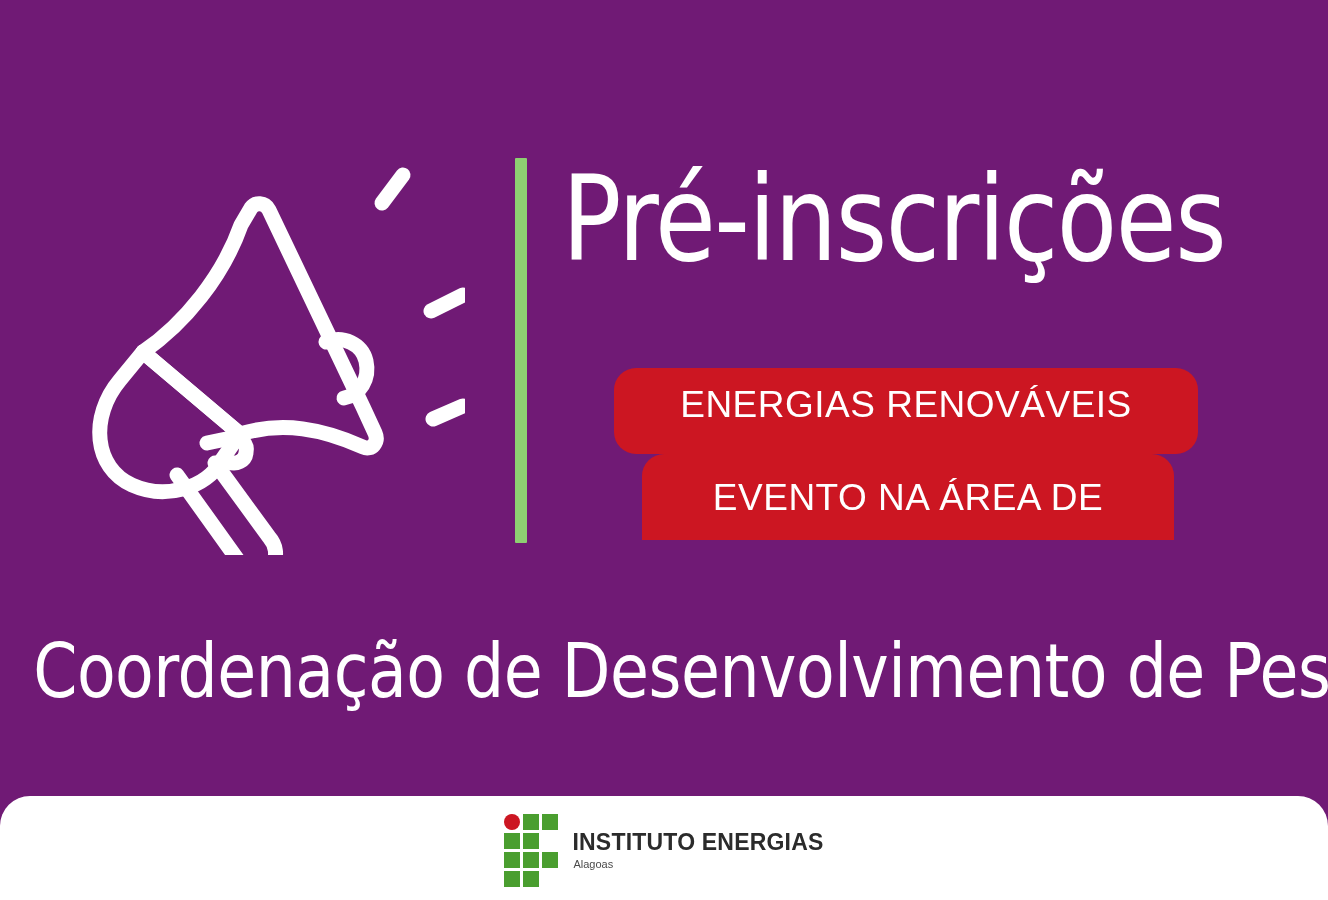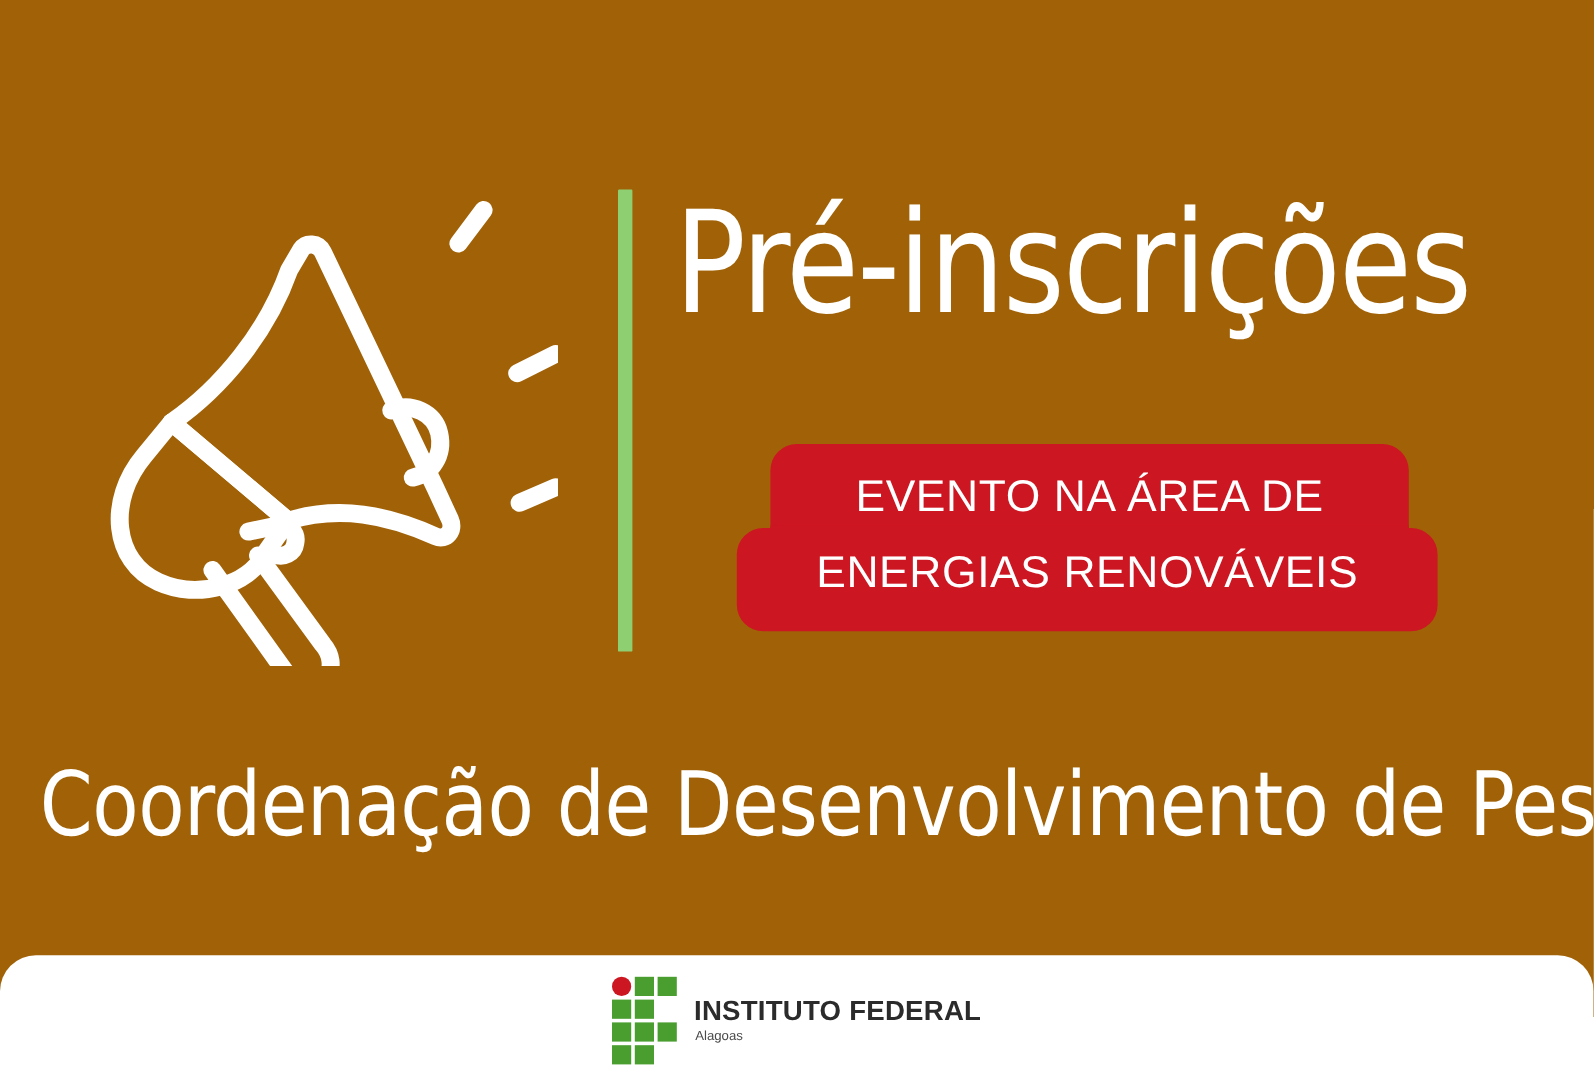--- a/index.html
+++ b/index.html
@@ -12,21 +12,21 @@
     height: 900px;
     overflow: hidden;
     font-family: "Liberation Sans", sans-serif;
   }
 
   
   .poster {
     position: relative;
     width: 1328px;
     height: 900px;
-    background: #a16207;
+    background: #701a75;
     overflow: hidden;
   }
 
   
   .megaphone-block {
     position: absolute;
     left: 55px;
     top: 145px;
     width: 410px;
     height: 410px;
@@ -232,22 +232,22 @@
     </svg>
   </div>
 
   <div class="divider"></div>
 
   <div class="headline-col">
 
     <h1 class="title">Pré-inscrições</h1>
 
     <div class="badge">
+      <div class="badge-line badge-line-2">ENERGIAS RENOVÁVEIS</div>
       <div class="badge-line badge-line-1">EVENTO NA ÁREA DE</div>
-      <div class="badge-line badge-line-2">ENERGIAS RENOVÁVEIS</div>
     </div>
 
   </div>
 
   <h2 class="subtitle">Coordenação de Desenvolvimento de Pessoas</h2>
 
   <div class="footer">
     <div class="brand">
 
       <div class="brand-mark">
@@ -263,20 +263,20 @@
         <i></i>
         <i></i>
         <i></i>
 
         <i></i>
         <i></i>
         <i class="empty"></i>
       </div>
 
       <div class="brand-text">
-        <span class="brand-name">INSTITUTO FEDERAL</span>
+        <span class="brand-name">INSTITUTO ENERGIAS</span>
         <span class="brand-sub">Alagoas</span>
       </div>
 
     </div>
   </div>
 
 </div>
 
 </body></html>

